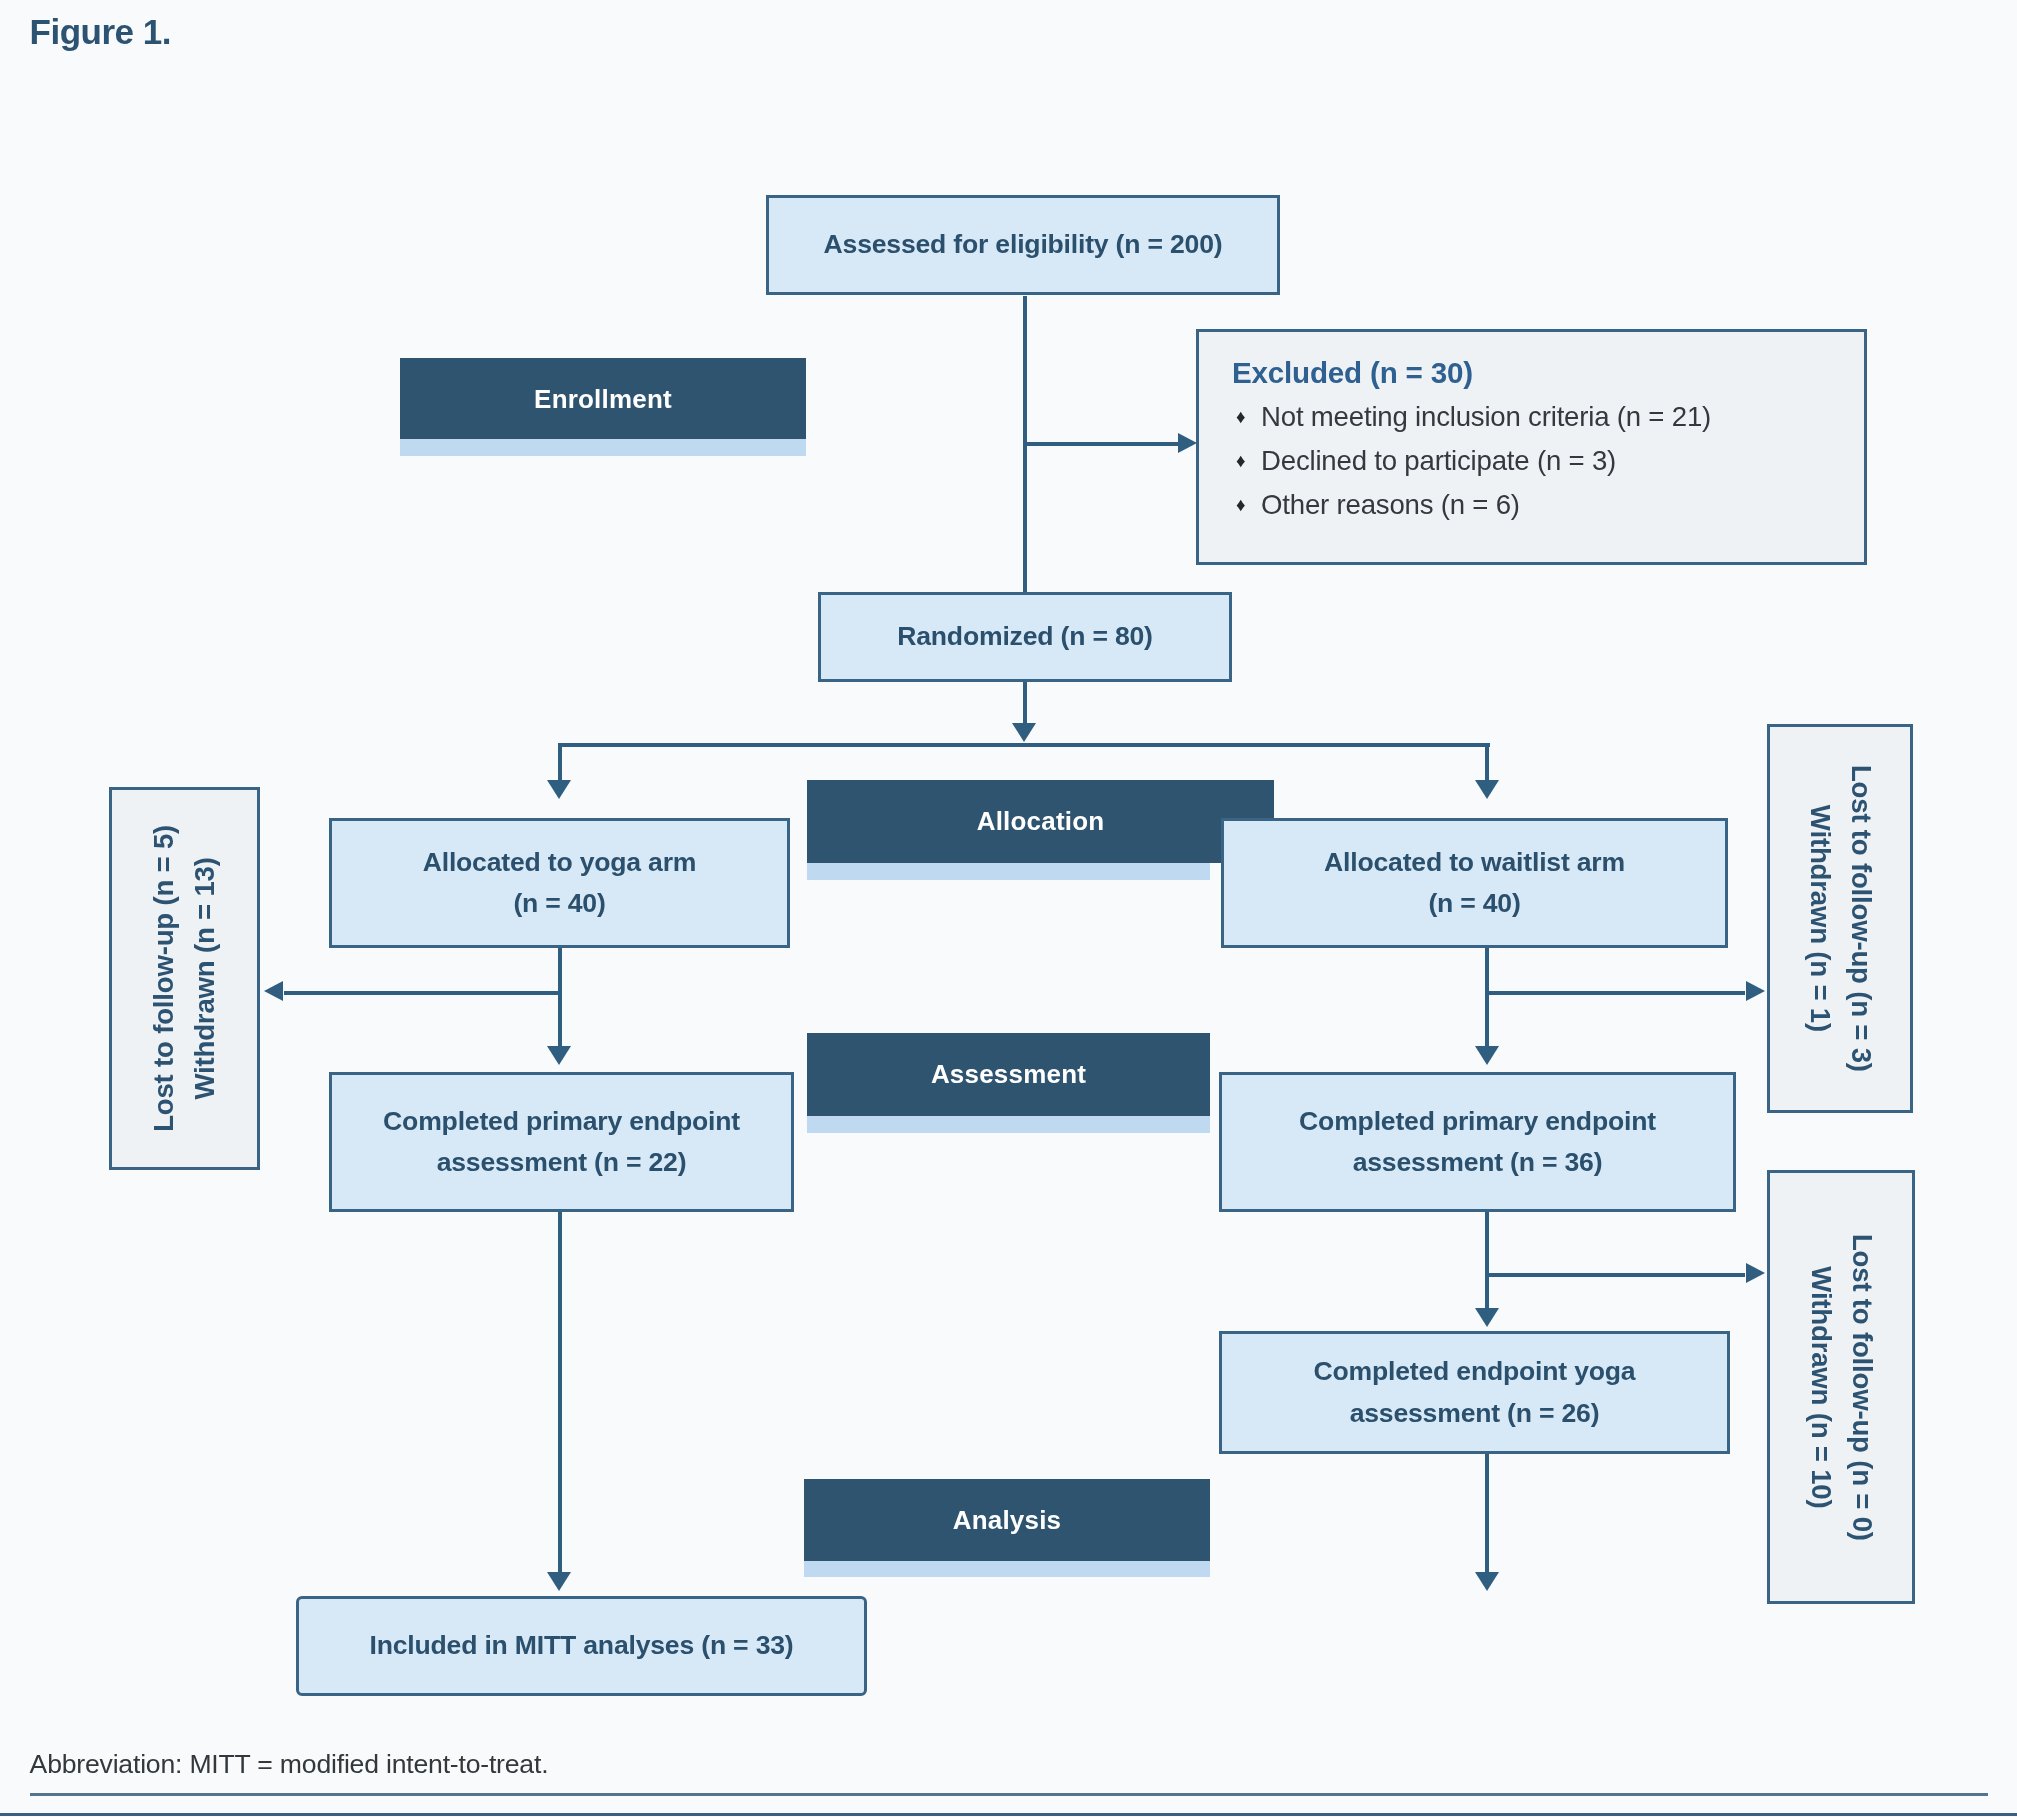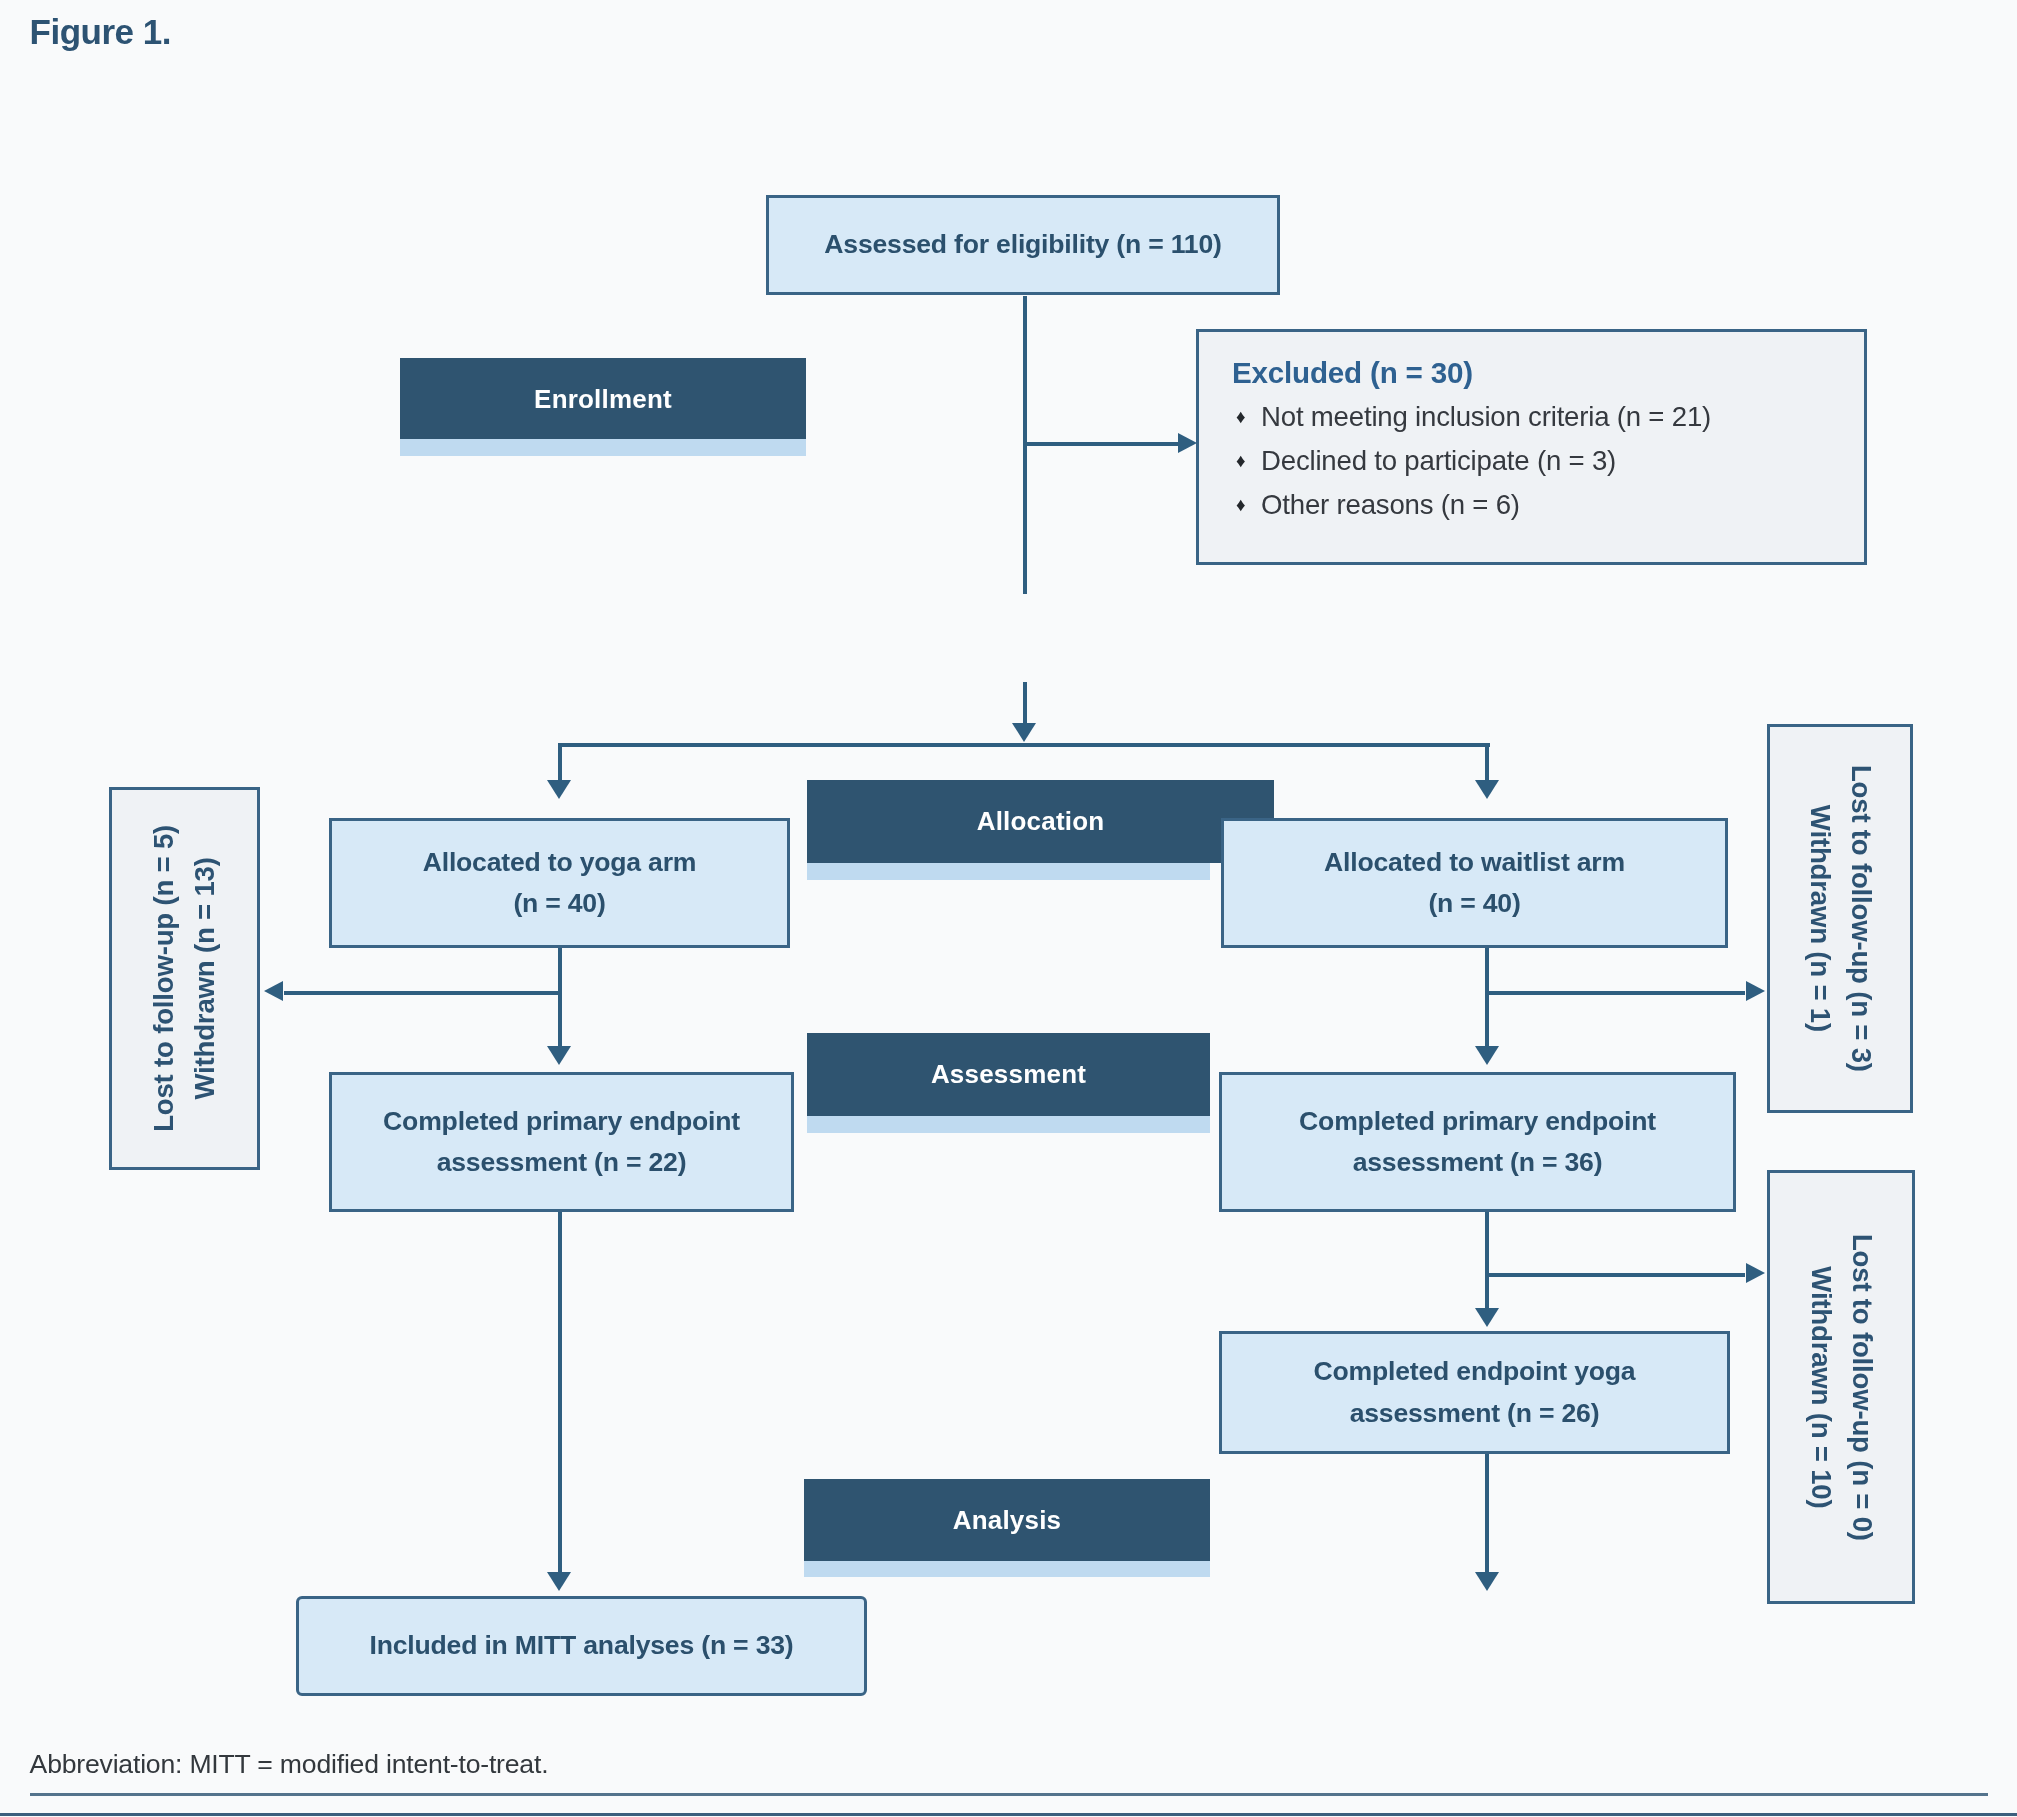--- a/index.html
+++ b/index.html
@@ -101,39 +101,42 @@
   <div class="band" style="left:807px;top:780px;width:467px;height:83px;">Allocation</div>
   <div class="strip" style="left:807px;top:863px;width:403px;height:16.7px;"></div>
 
   <div class="band" style="left:807px;top:1033px;width:403px;height:83px;">Assessment</div>
   <div class="strip" style="left:807px;top:1116px;width:403px;height:16.7px;"></div>
 
   <div class="band" style="left:804px;top:1479px;width:406px;height:83px;">Analysis</div>
   <div class="strip" style="left:804px;top:1561px;width:406px;height:15.8px;"></div>
 
   <div class="node" style="left:766px;top:195px;width:514px;height:100px;">
-    <span>Assessed for eligibility (n = 110)</span>
+    <span>Assessed for eligibility (n = 200)</span>
   </div>
 
   <div class="exbox" style="left:1196px;top:329px;width:671px;height:236px;">
     <div class="extitle">Excluded (n = 30)</div>
     <div class="exitem">
       <span class="bullet">♦</span>
       <span>Not meeting inclusion criteria (n = 21)</span>
     </div>
     <div class="exitem">
       <span class="bullet">♦</span>
       <span>Declined to participate (n = 3)</span>
     </div>
     <div class="exitem">
       <span class="bullet">♦</span>
       <span>Other reasons (n = 6)</span>
     </div>
   </div>
 
+  <div class="node" style="left:818px;top:592px;width:414px;height:90px;">
+    <span>Randomized (n = 80)</span>
+  </div>
 
   <div class="node" style="left:329px;top:818px;width:461px;height:130px;">
     <span>Allocated to yoga arm</span>
     <span>(n = 40)</span>
   </div>
 
   <div class="node" style="left:1221px;top:818px;width:507px;height:130px;">
     <span>Allocated to waitlist arm</span>
     <span>(n = 40)</span>
   </div>

